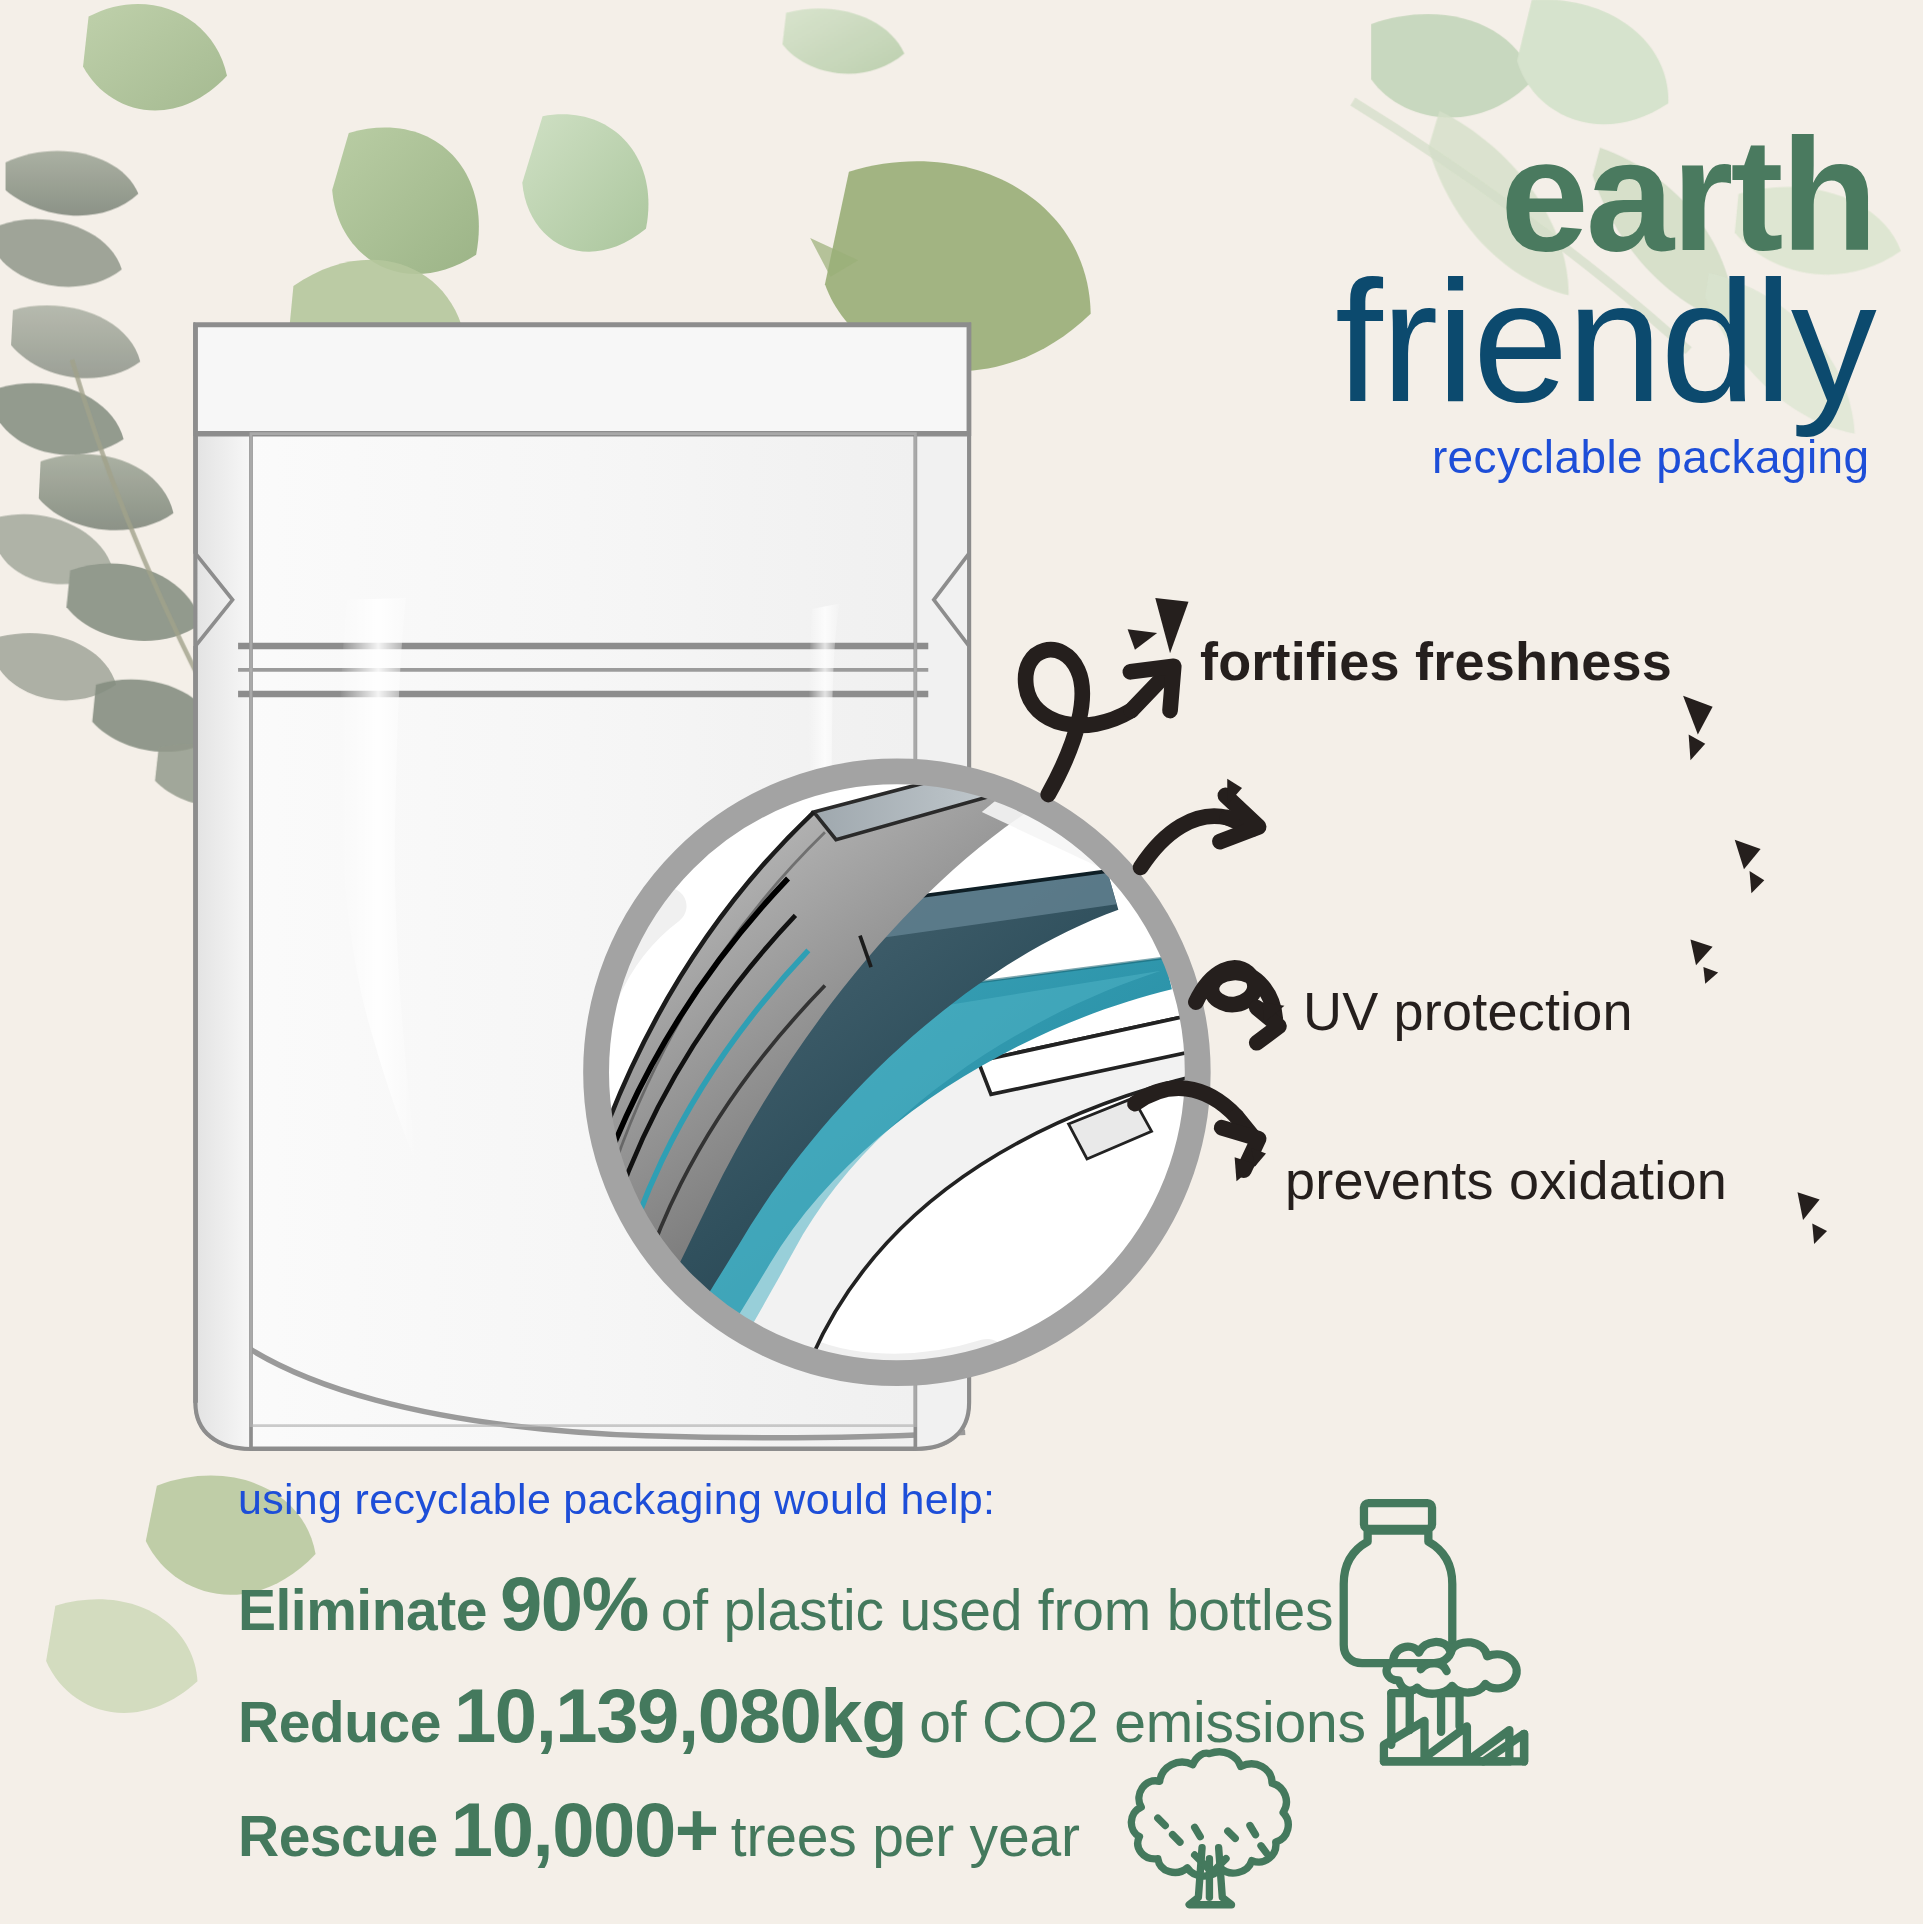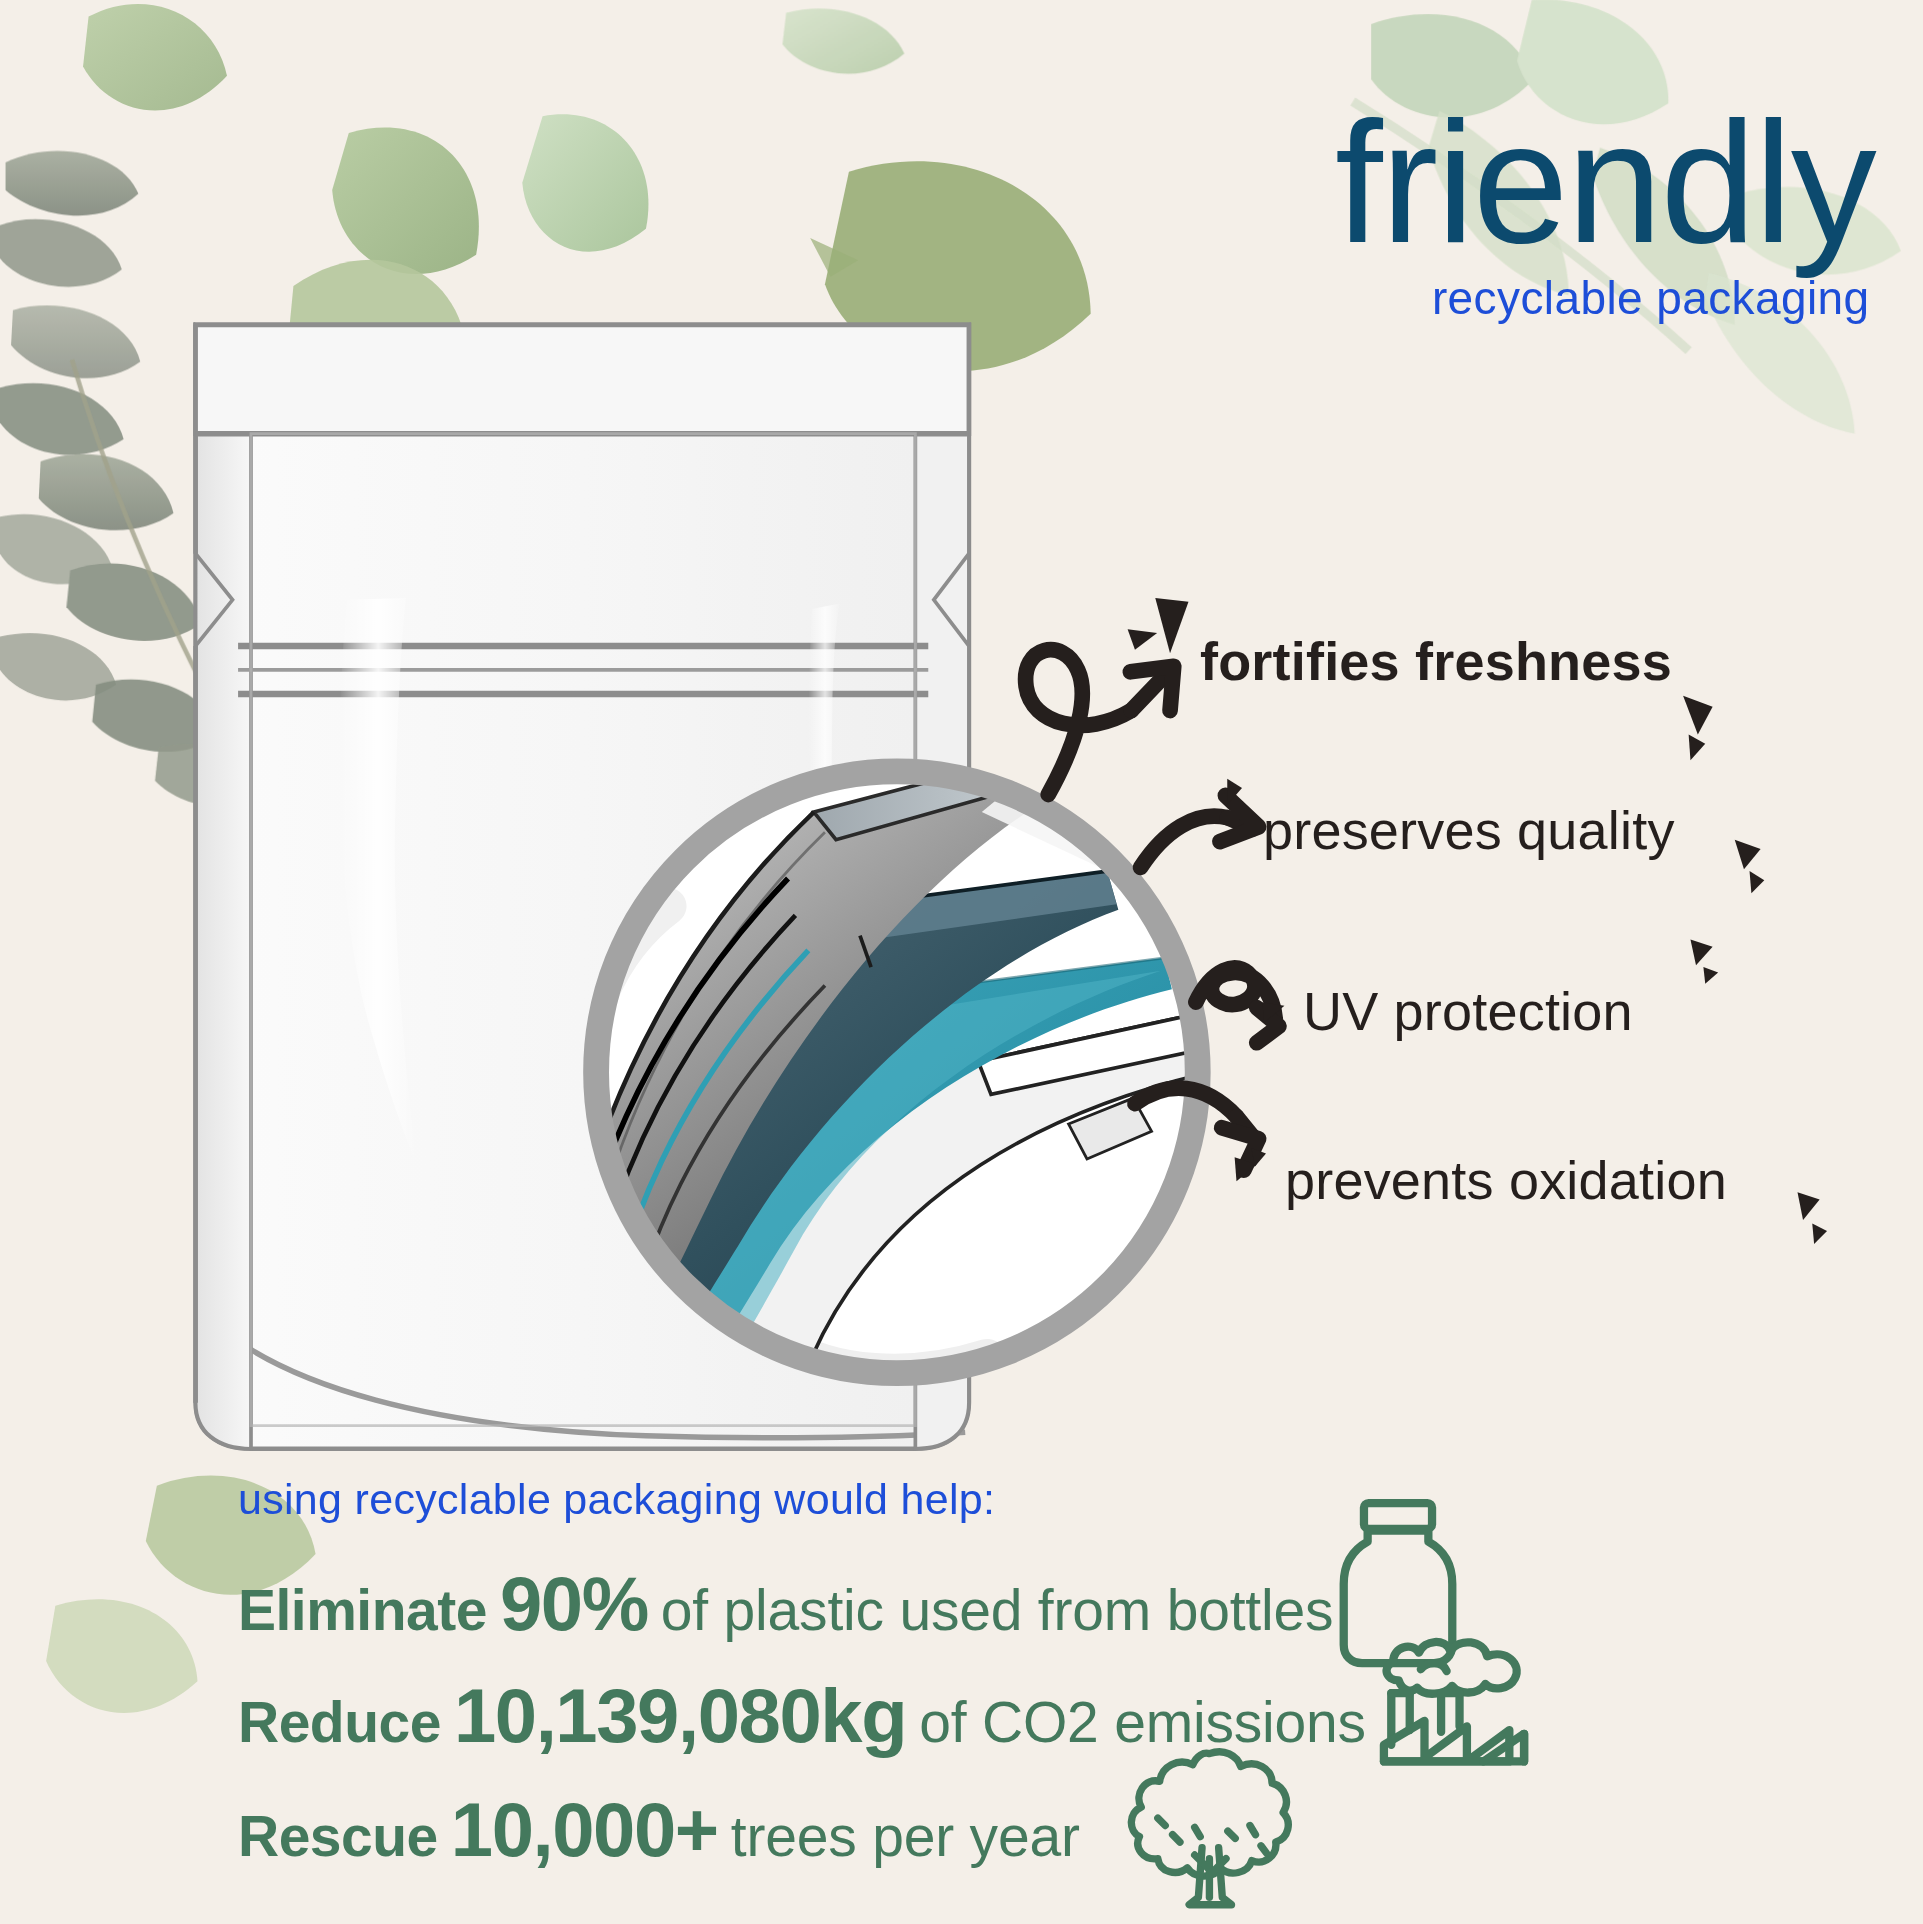--- a/index.html
+++ b/index.html
@@ -309,26 +309,26 @@
       <path d="M1846 1048 L1862 1054 L1848 1066 Z"></path>
 
       <path d="M1338 1254 L1362 1262 L1340 1280 Z"></path>
       <path d="M1356 1244 L1372 1250 L1360 1264 Z"></path>
       <path d="M1948 1292 L1972 1300 L1954 1322 Z"></path>
       <path d="M1964 1326 L1980 1334 L1966 1348 Z"></path>
     </g>
   </svg>
 
   <div id="headline">
+    <span class="earth">earth</span>
     <span class="friendly">friendly</span>
     <span class="sub">recyclable packaging</span>
   </div>
 
   <div class="feat" id="feat-0">fortifies freshness</div>
-  <div class="feat" id="feat-1">preserves quality</div>
   <div class="feat" id="feat-2">UV protection</div>
   <div class="feat" id="feat-3">prevents oxidation</div>
 
   <div id="helper">using recyclable packaging would help:</div>
 
   <div class="statrow" id="stat-0">
     <span class="lead">Eliminate</span><span class="sp"></span><span class="num">90%</span><span class="sp"></span><span class="tail">of plastic used from bottles</span>
   </div>
 
   <div class="statrow" id="stat-1">

